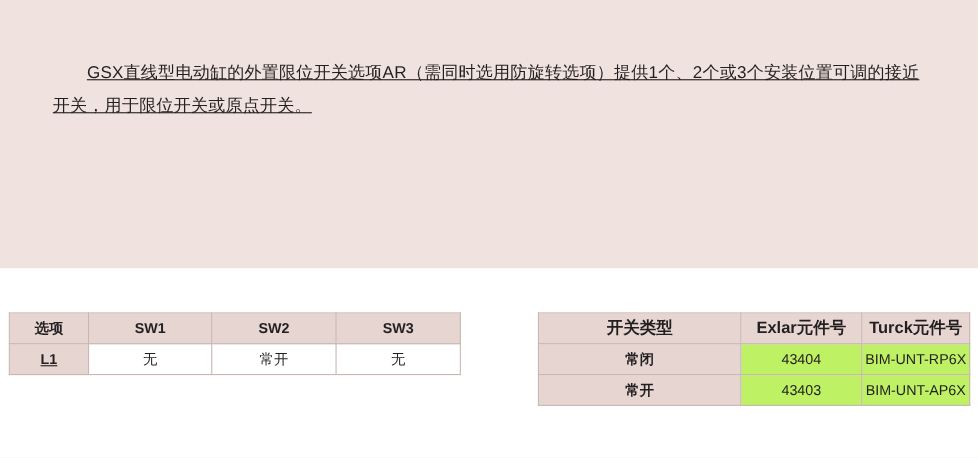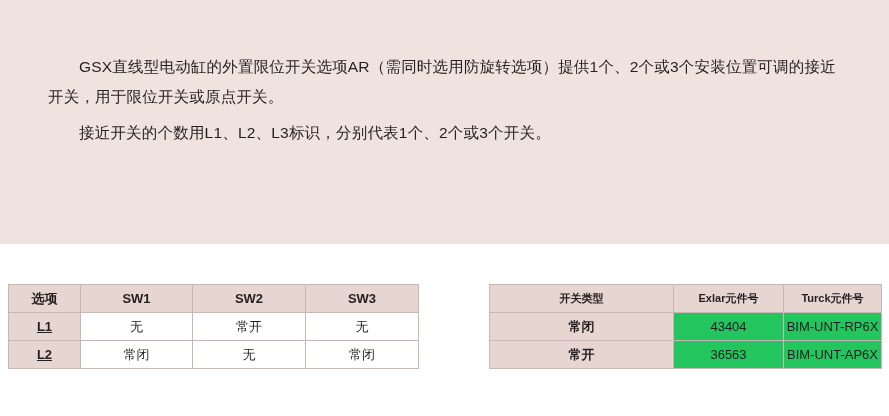--- a/index.html
+++ b/index.html
@@ -30,20 +30,21 @@
     font-size: 15.5px;
     line-height: 30px;
   }
   .desc-para {
     margin: 0 0 4px 0;
     text-indent: 2em;
     letter-spacing: 0.2px;
   }
   .desc-para.p1 {
     margin-bottom: 6px;
+    text-decoration: underline;
   }
 
   
   .tables-region {
     position: absolute;
     left: 0;
     top: 244px;
     width: 889px;
     height: 172px;
     background: #ffffff;
@@ -95,42 +96,41 @@
     left: 489px;
     top: 40px;
     width: 392px;
   }
   .tbl-right col.c1 { width: 184px; }
   .tbl-right col.c2 { width: 110px; }
   .tbl-right col.c3 { width: 98px; }
   .tbl-right thead th {
     background: #e6d5d1;
     font-weight: bold;
-    font-size: 11px;
+    font-size: 15px;
   }
   .tbl-right tbody td.rowhead {
     background: #e6d5d1;
     font-weight: bold;
   }
   .tbl-right tbody td {
-    background: #22c55e;
+    background: #bef264;
   }
   .tbl-right thead th.latin,
   .tbl-right tbody td.latin {
     font-family: "Liberation Sans", sans-serif;
     text-align: center;
   }
 </style>
 </head>
 <body>
 
 <div class="desc-panel">
   <div class="desc-body">
     <p class="desc-para p1">GSX直线型电动缸的外置限位开关选项AR（需同时选用防旋转选项）提供1个、2个或3个安装位置可调的接近开关，用于限位开关或原点开关。</p>
-    <p class="desc-para">接近开关的个数用L1、L2、L3标识，分别代表1个、2个或3个开关。</p>
   </div>
 </div>
 
 <div class="tables-region">
 
   <table class="tbl-left">
     <colgroup>
       <col class="c1">
         <col class="c2">
         <col class="c3">
@@ -144,26 +144,20 @@
         <th>SW3</th>
       </tr>
     </thead>
     <tbody>
       <tr>
         <td class="rowhead">L1</td>
         <td>无</td>
         <td>常开</td>
         <td>无</td>
       </tr>
-      <tr>
-        <td class="rowhead">L2</td>
-        <td>常闭</td>
-        <td>无</td>
-        <td>常闭</td>
-      </tr>
     </tbody>
   </table>
 
   <table class="tbl-right">
     <colgroup>
       <col class="c1">
         <col class="c2">
         <col class="c3">
     </colgroup>
     <thead>
@@ -174,19 +168,19 @@
       </tr>
     </thead>
     <tbody>
       <tr>
         <td class="rowhead">常闭</td>
         <td class="latin">43404</td>
         <td class="latin">BIM-UNT-RP6X</td>
       </tr>
       <tr>
         <td class="rowhead">常开</td>
-        <td class="latin">36563</td>
+        <td class="latin">43403</td>
         <td class="latin">BIM-UNT-AP6X</td>
       </tr>
     </tbody>
   </table>
 
 </div>
 
 </body></html>

